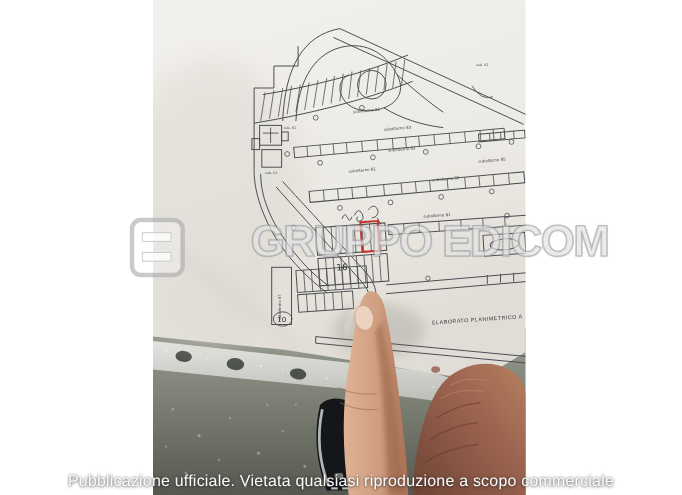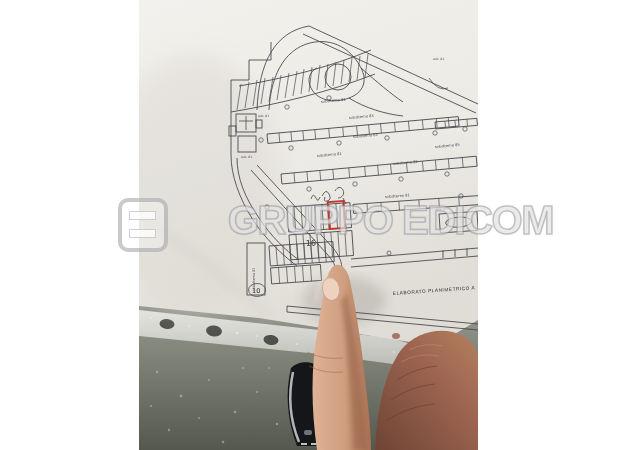--- a/index.html
+++ b/index.html
@@ -251,13 +251,14 @@
   </div>
 
   <div class="watermark">
     <div class="wm-logo">
       <span class="bar b1"></span>
       <span class="bar b2"></span>
     </div>
     <div class="wm-text">GRUPPO EDICOM</div>
   </div>
 
+  <div class="caption">Pubblicazione ufficiale. Vietata qualsiasi riproduzione a scopo commerciale</div>
 </div>
 
 </body></html>

